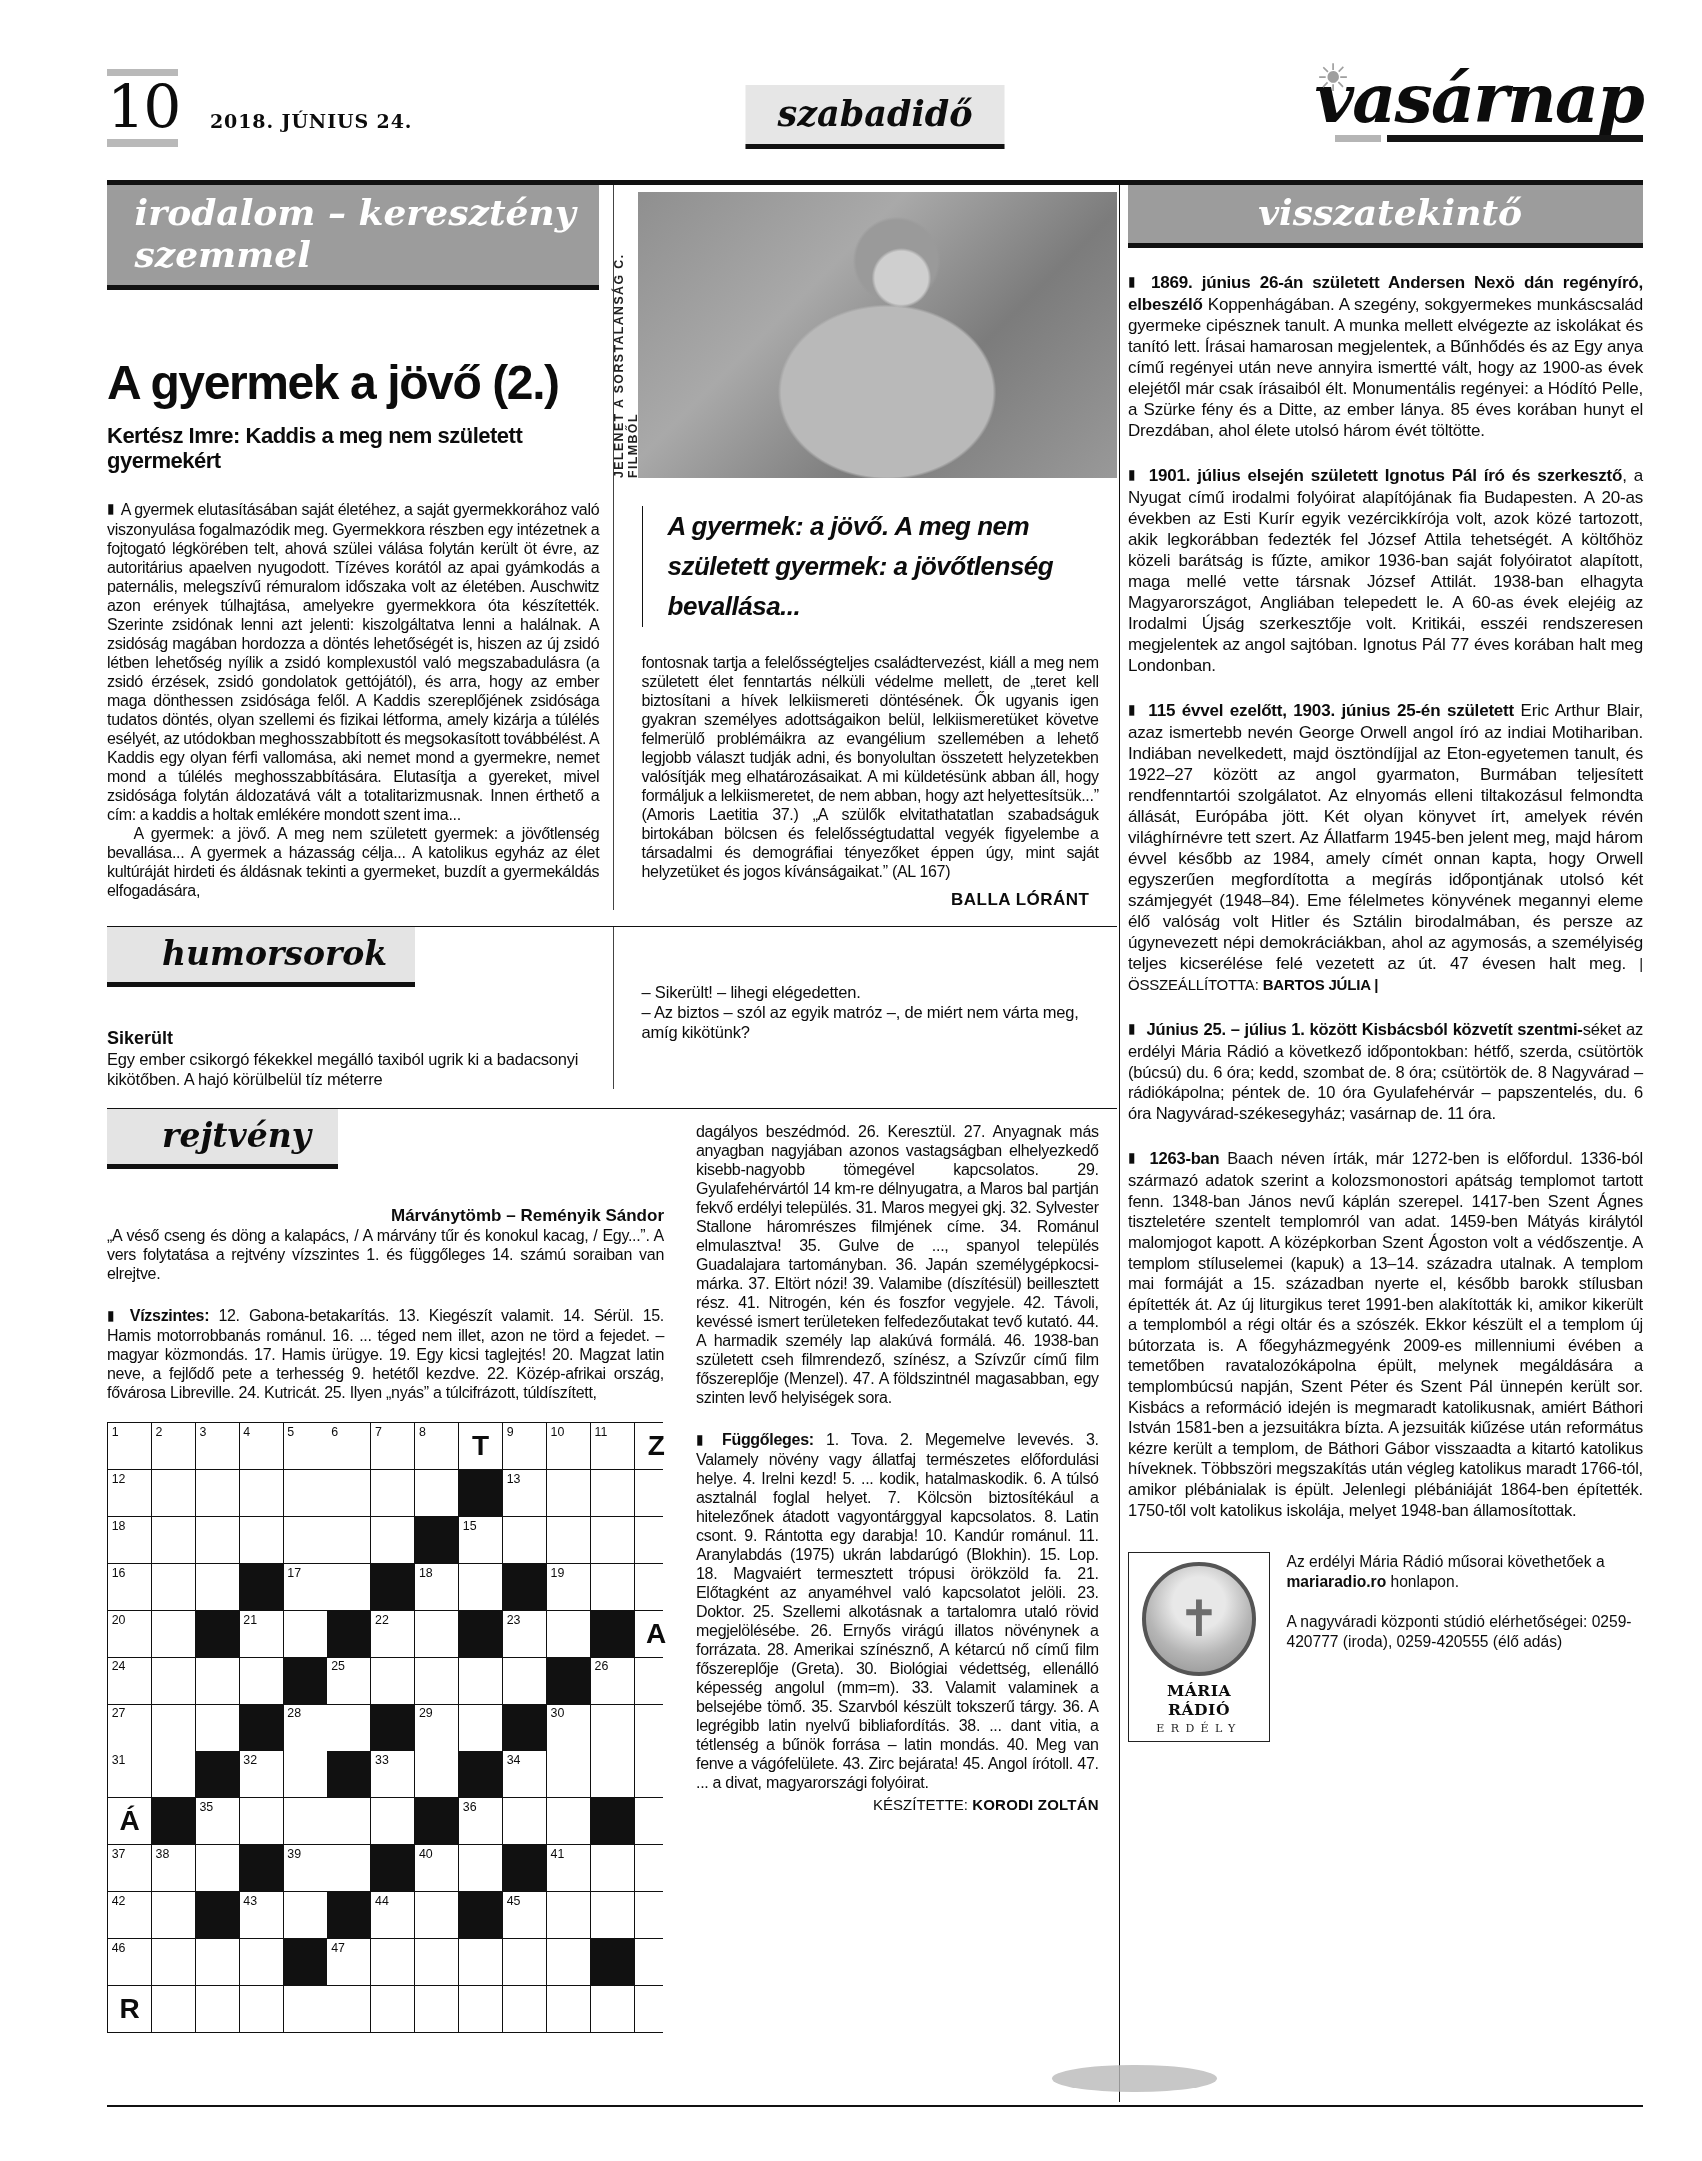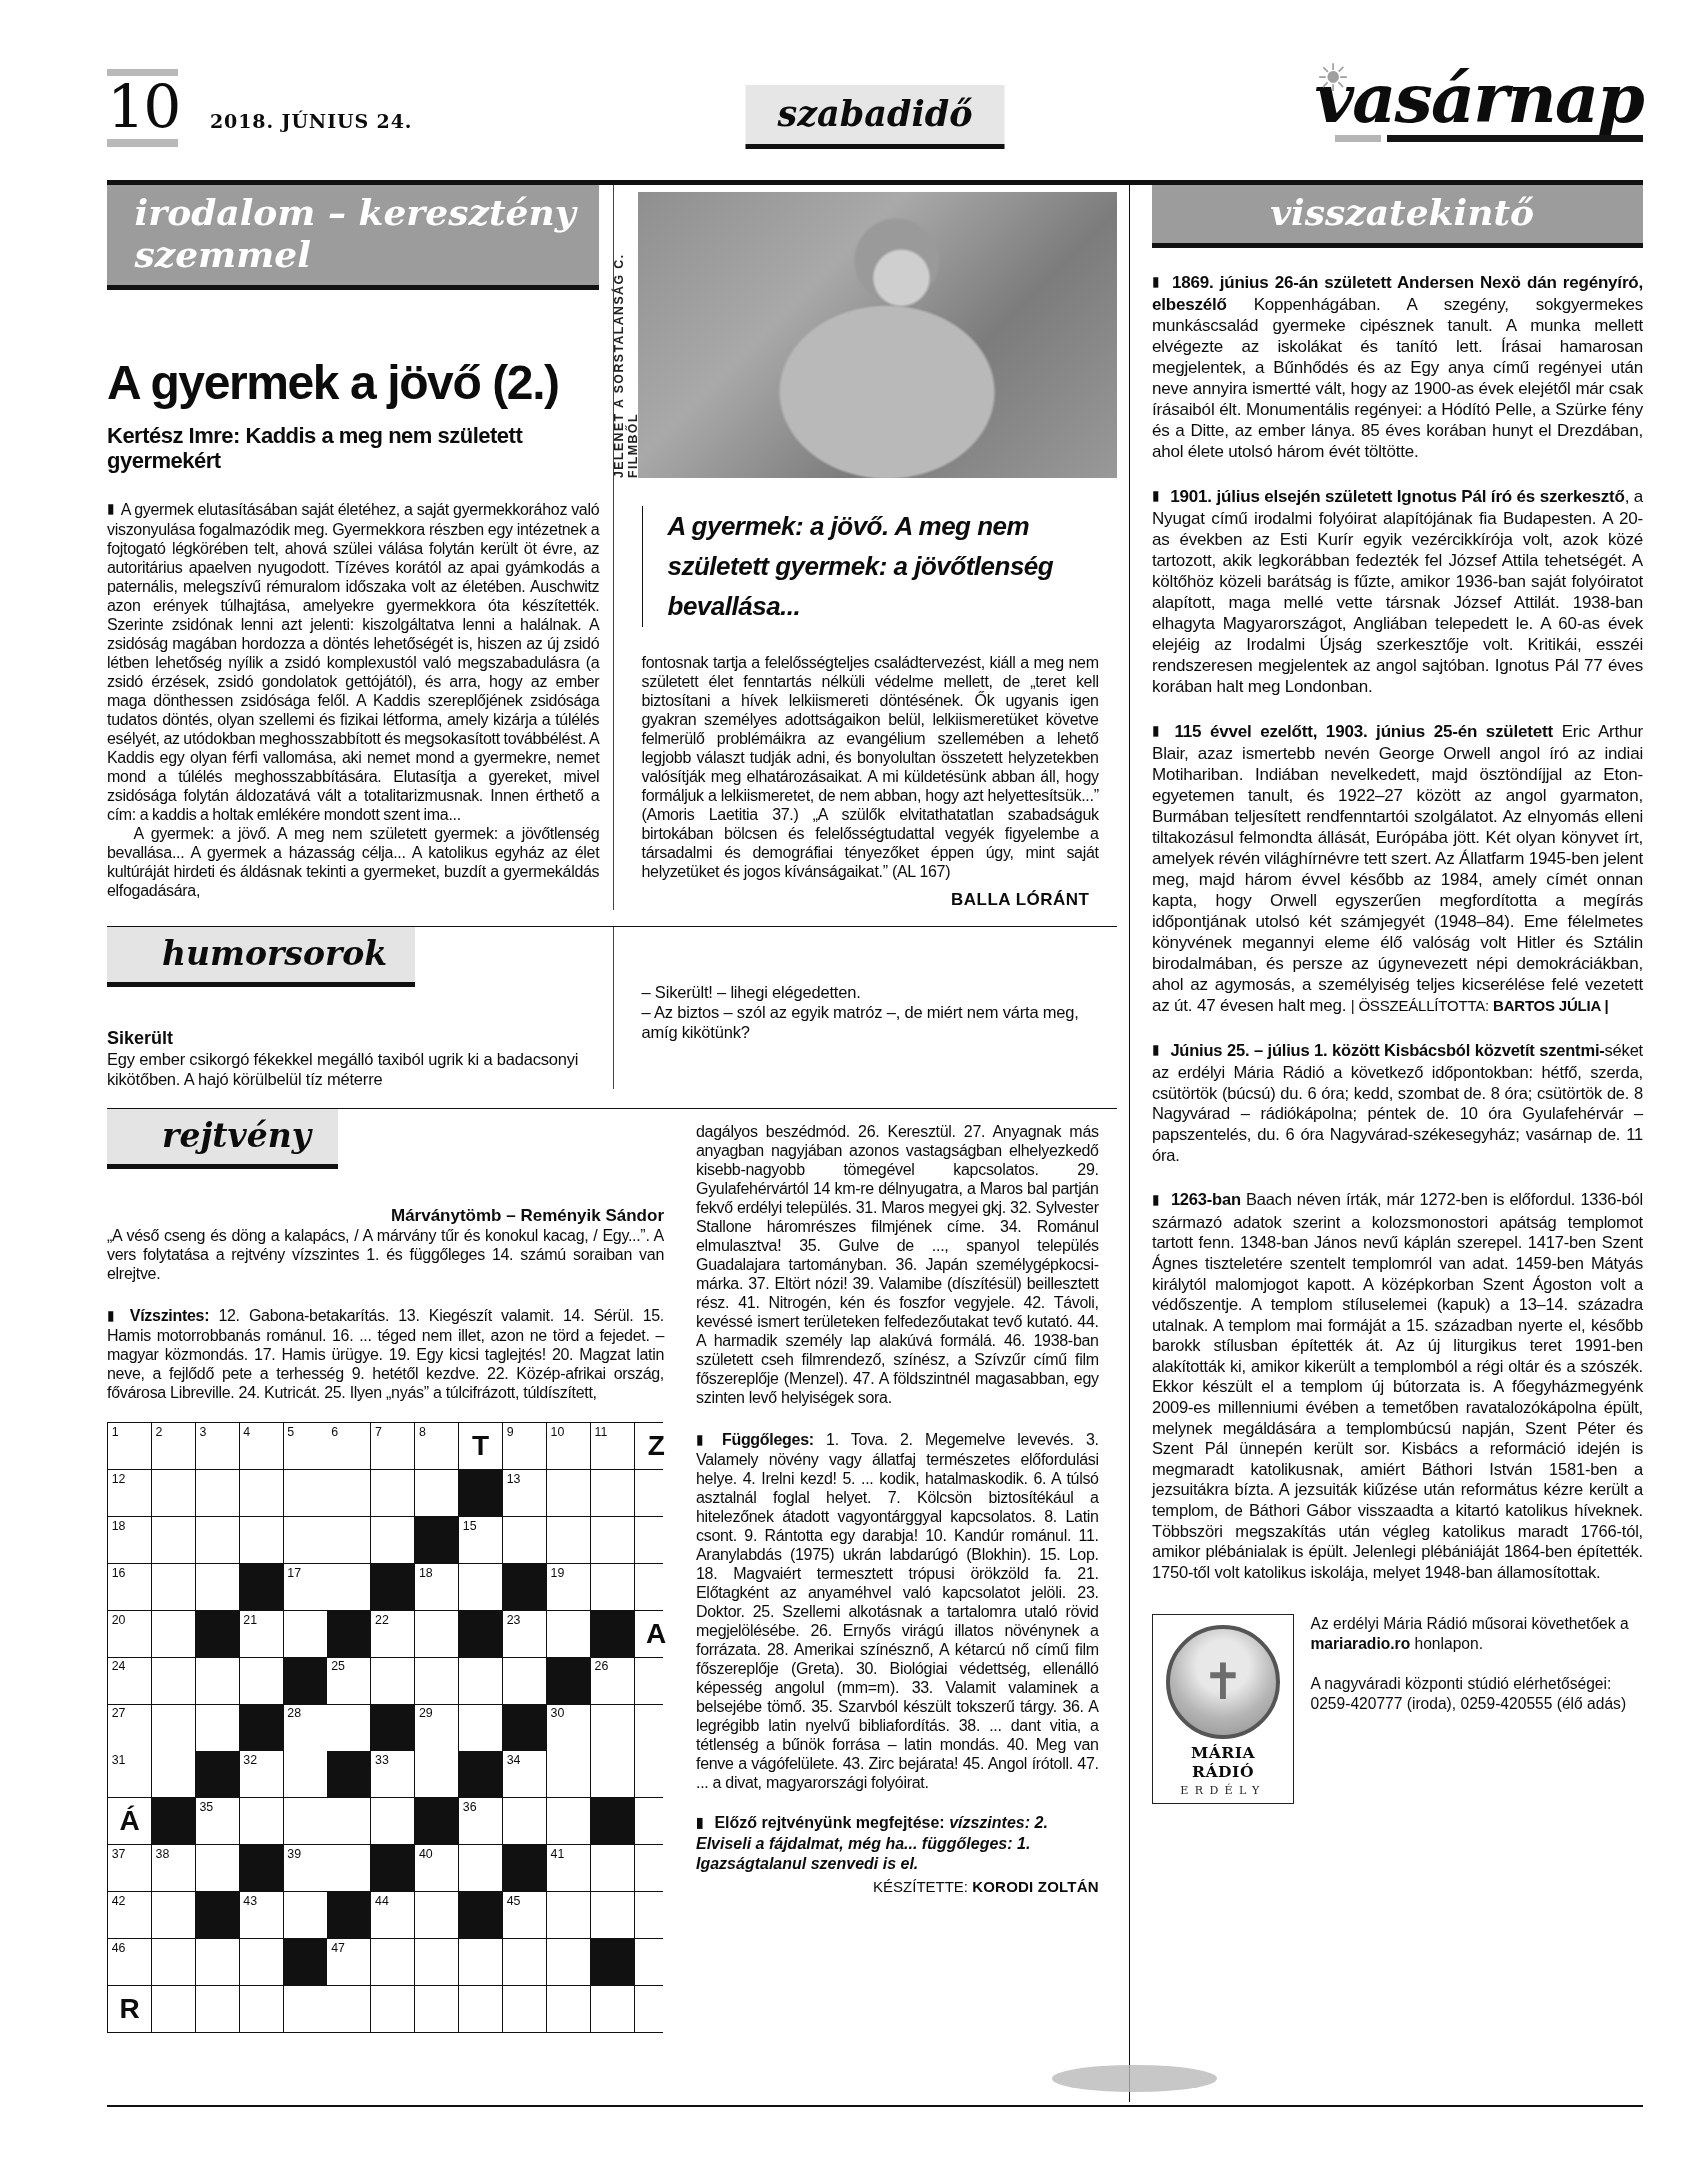--- a/index.html
+++ b/index.html
@@ -21,21 +21,21 @@
   .brand-text { font-family:"DejaVu Serif", serif; font-style:italic; font-weight:700; font-size:68px; letter-spacing:-1.8px; line-height:1; }
   .brand-sun { position:absolute; right:293px; top:-8.2px; color:#9f9f9f; font-size:38px; }
   .brand-under { display:flex; gap:6.4px; margin-top:2.7px; justify-content:flex-end; }
   .bu-gray { width:46px; height:7.3px; background:#b5b5b5; }
   .bu-black { width:256px; height:7.3px; background:#151515; }
   .rule-main { position:absolute; left:107px; right:59px; top:180px; height:5px; background:#111; }
 
   
   .content { position:absolute; left:107px; right:59px; top:185px; bottom:59px; display:flex; }
   .main-left { width:1010px; display:flex; flex-direction:column; }
-  .col-right { flex:1; border-left:1.4px solid #111; padding-left:22px; margin-left:12px; }
+  .col-right { flex:1; border-left:1.4px solid #111; padding-left:8px; margin-left:2px; }
 
   
   .tab { display:inline-block; background:#e4e4e4; border-bottom:5px solid #111;
          font-family:"DejaVu Serif", serif; font-style:italic; font-weight:700; font-size:33px;
          padding:7.3px 27.5px 9.2px 55px; }
   .band-dark { background:#9c9c9c; border-bottom:5px solid #111; color:#fff;
                font-family:"DejaVu Serif", serif; font-style:italic; font-weight:700; font-size:36px;
                padding:6.4px 18.3px 9.2px 27.5px; }
   .band-center { text-align:center; }
 
@@ -457,23 +457,20 @@
             <div class="cell"></div>
             <div class="cell"></div>
             <div class="cell"></div>
           </div>
       </div>
       <div class="rejt-right">
         <div class="cluetext">dagályos beszédmód. 26. Keresztül. 27. Anyagnak más anyagban nagyjában azonos vastagságban elhelyezkedő kisebb-nagyobb tömegével kapcsolatos. 29. Gyulafehérvártól 14 km-re délnyugatra, a Maros bal partján fekvő erdélyi település. 31. Maros megyei gkj. 32. Sylvester Stallone háromrészes filmjének címe. 34. Románul elmulasztva! 35. Gulve de ..., spanyol település Guadalajara tartományban. 36. Japán személygépkocsi-márka. 37. Eltört nózi! 39. Valamibe (díszítésül) beillesztett rész. 41. Nitrogén, kén és foszfor vegyjele. 42. Távoli, kevéssé ismert területeken felfedezőutakat tevő kutató. 44. A harmadik személy lap alakúvá formálá. 46. 1938-ban született cseh filmrendező, színész, a Szívzűr című film főszereplője (Menzel). 47. A földszintnél magasabban, egy szinten levő helyiségek sora.</div>
         <div class="cluetext clues-block marker">
           <b>Függőleges:</b><span> 1. Tova. 2. Megemelve levevés. 3. Valamely növény vagy állatfaj természetes előfordulási helye. 4. Irelni kezd! 5. ... kodik, hatalmaskodik. 6. A túlsó asztalnál foglal helyet. 7. Kölcsön biztosítékául a hitelezőnek átadott vagyontárggyal kapcsolatos. 8. Latin csont. 9. Rántotta egy darabja! 10. Kandúr románul. 11. Aranylabdás (1975) ukrán labdarúgó (Blokhin). 15. Lop. 18. Magvaiért termesztett trópusi örökzöld fa. 21. Előtagként az anyaméhvel való kapcsolatot jelöli. 23. Doktor. 25. Szellemi alkotásnak a tartalomra utaló rövid megjelölésébe. 26. Ernyős virágú illatos növénynek a forrázata. 28. Amerikai színésznő, A kétarcú nő című film főszereplője (Greta). 30. Biológiai védettség, ellenálló képesség angolul (mm=m). 33. Valamit valaminek a belsejébe tömő. 35. Szarvból készült tokszerű tárgy. 36. A legrégibb latin nyelvű bibliafordítás. 38. ... dant vitia, a tétlenség a bűnök forrása – latin mondás. 40. Meg van fenve a vágófelülete. 43. Zirc bejárata! 45. Angol írótoll. 47. ... a divat, magyarországi folyóirat.</span>
         </div>
-        <div class="solution marker">
-          <span>Előző rejtvényünk megfejtése: </span><i>vízszintes: 2. Elviseli a fájdalmat, még ha... függőleges: 1. Igazságtalanul szenvedi is el.</i>
-        </div>
         <div class="madeby">
           <span>KÉSZÍTETTE: </span><b>KORODI ZOLTÁN</b>
         </div>
       </div>
     </div>
   </div>
 
   <div class="col-right">
     <div class="band-dark band-center">visszatekintő</div>
 

